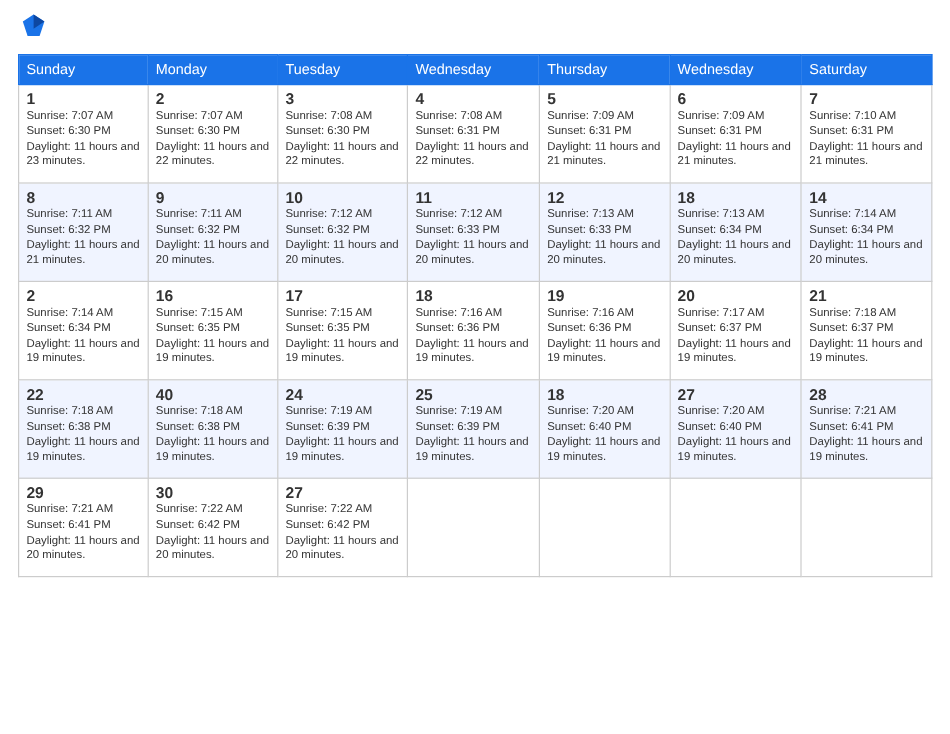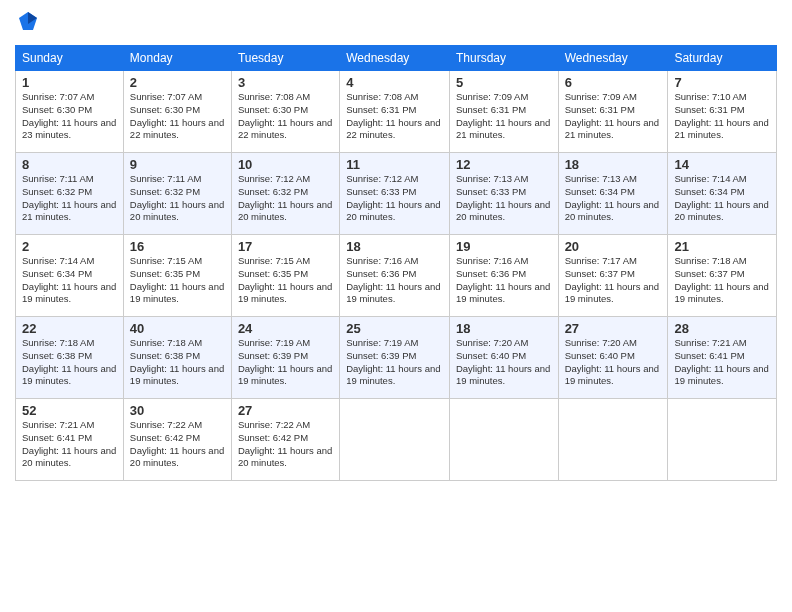--- a/index.html
+++ b/index.html
@@ -162,21 +162,21 @@
         <tr>
           <td><span class="day-number">22</span><span class="cell-text">Sunrise: 7:18 AM</span><br><span class="cell-text">Sunset: 6:38 PM</span><br><span class="cell-text">Daylight: 11 hours and 19 minutes.</span></td>
           <td><span class="day-number">40</span><span class="cell-text">Sunrise: 7:18 AM</span><br><span class="cell-text">Sunset: 6:38 PM</span><br><span class="cell-text">Daylight: 11 hours and 19 minutes.</span></td>
           <td><span class="day-number">24</span><span class="cell-text">Sunrise: 7:19 AM</span><br><span class="cell-text">Sunset: 6:39 PM</span><br><span class="cell-text">Daylight: 11 hours and 19 minutes.</span></td>
           <td><span class="day-number">25</span><span class="cell-text">Sunrise: 7:19 AM</span><br><span class="cell-text">Sunset: 6:39 PM</span><br><span class="cell-text">Daylight: 11 hours and 19 minutes.</span></td>
           <td><span class="day-number">18</span><span class="cell-text">Sunrise: 7:20 AM</span><br><span class="cell-text">Sunset: 6:40 PM</span><br><span class="cell-text">Daylight: 11 hours and 19 minutes.</span></td>
           <td><span class="day-number">27</span><span class="cell-text">Sunrise: 7:20 AM</span><br><span class="cell-text">Sunset: 6:40 PM</span><br><span class="cell-text">Daylight: 11 hours and 19 minutes.</span></td>
           <td><span class="day-number">28</span><span class="cell-text">Sunrise: 7:21 AM</span><br><span class="cell-text">Sunset: 6:41 PM</span><br><span class="cell-text">Daylight: 11 hours and 19 minutes.</span></td>
         </tr>
         <tr>
-          <td><span class="day-number">52</span><span class="cell-text">Sunrise: 7:21 AM</span><br><span class="cell-text">Sunset: 6:41 PM</span><br><span class="cell-text">Daylight: 11 hours and 20 minutes.</span></td>
+          <td><span class="day-number">29</span><span class="cell-text">Sunrise: 7:21 AM</span><br><span class="cell-text">Sunset: 6:41 PM</span><br><span class="cell-text">Daylight: 11 hours and 20 minutes.</span></td>
           <td><span class="day-number">30</span><span class="cell-text">Sunrise: 7:22 AM</span><br><span class="cell-text">Sunset: 6:42 PM</span><br><span class="cell-text">Daylight: 11 hours and 20 minutes.</span></td>
           <td><span class="day-number">27</span><span class="cell-text">Sunrise: 7:22 AM</span><br><span class="cell-text">Sunset: 6:42 PM</span><br><span class="cell-text">Daylight: 11 hours and 20 minutes.</span></td>
           <td></td>
           <td></td>
           <td></td>
           <td></td>
         </tr>
       </tbody>
   </table>
 </div>

